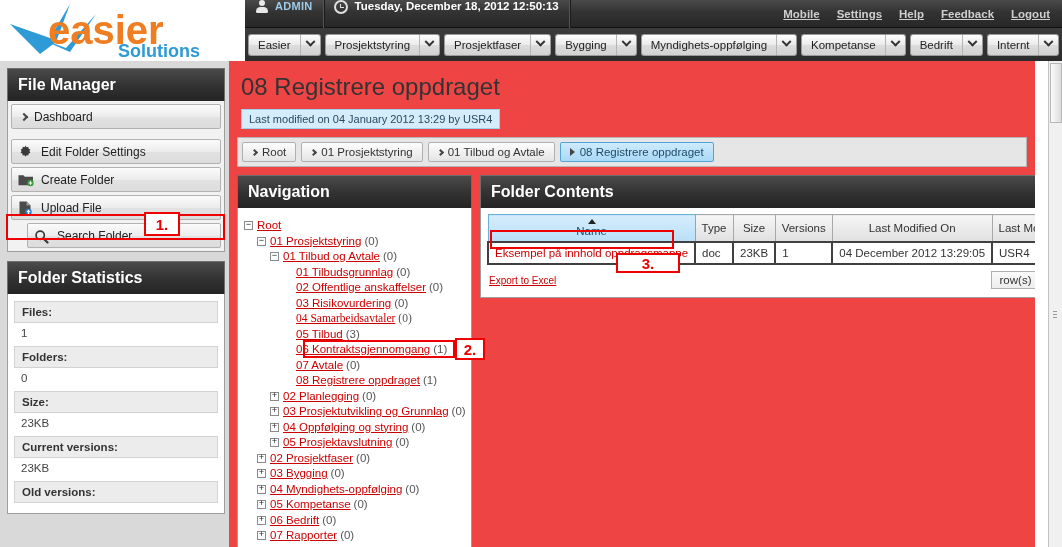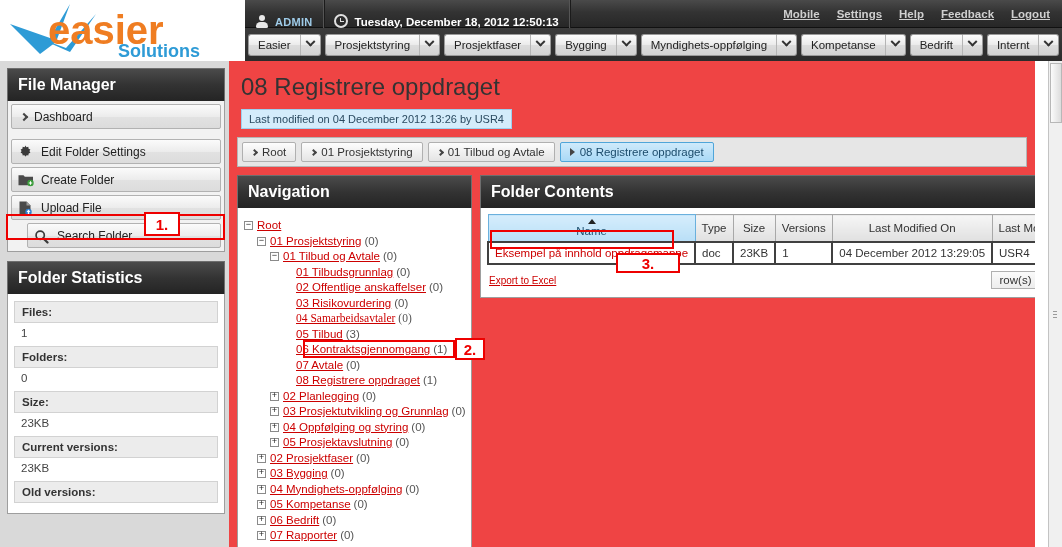--- a/index.html
+++ b/index.html
@@ -16,21 +16,21 @@
 
   
   .topbar {
     position: absolute; left: 245px; top: 0; width: 817px; height: 28px;
     background: linear-gradient(to bottom, #4a4a4a 0%, #333333 45%, #272727 100%);
     border-bottom: 1px solid #111;
     display: flex; align-items: center;
   }
   .topbar-left { display: flex; align-items: center; height: 28px; }
   .tb-cell {
-    display: flex; align-items: flex-end; height: 28px; padding: 0 10px;
+    display: flex; align-items: flex-start; height: 28px; padding: 0 10px;
     border-right: 1px solid #555;
     box-shadow: 1px 0 0 #1b1b1b;
   }
   .tb-user { color: #9ecbe8; font-weight: bold; font-size: 11px; letter-spacing: .3px; }
   .tb-date { color: #ffffff; font-weight: bold; font-size: 11.5px; white-space: nowrap; }
   .ico-person { width: 13px; height: 13px; margin-right: 7px; position: relative; display:inline-block; }
   .ico-person::before { content:""; position:absolute; left:4px; top:0; width:6px; height:6px; border-radius:50%; background:#e9e9e9; }
   .ico-person::after { content:""; position:absolute; left:1px; top:7px; width:12px; height:6px; border-radius:6px 6px 2px 2px; background:#e9e9e9; }
   .ico-clock { width: 14px; height: 14px; margin-right: 7px; border:2px solid #e0e0e0; border-radius:50%; position:relative; display:inline-block; }
   .ico-clock::before { content:""; position:absolute; left:4px; top:2px; width:1.5px; height:4px; background:#e0e0e0; }
@@ -353,21 +353,21 @@
   </div>
 
   <div class="splitter">
     <div class="splitter-handle">
         <i></i>
       </div>
   </div>
 
   <div class="main">
     <div class="page-title">08 Registrere oppdraget</div>
-    <div class="modified-badge">Last modified on 04 December 2012 13:26 by USR4</div>
+    <div class="modified-badge">Last modified on 04 January 2012 13:29 by USR4</div>
 
     <div class="breadcrumbs">
       <div class="crumb">
         <i class="chv"></i>
         <span>Root</span>
       </div>
       <div class="crumb">
         <i class="chv"></i>
         <span>01 Prosjektstyring</span>
       </div>

